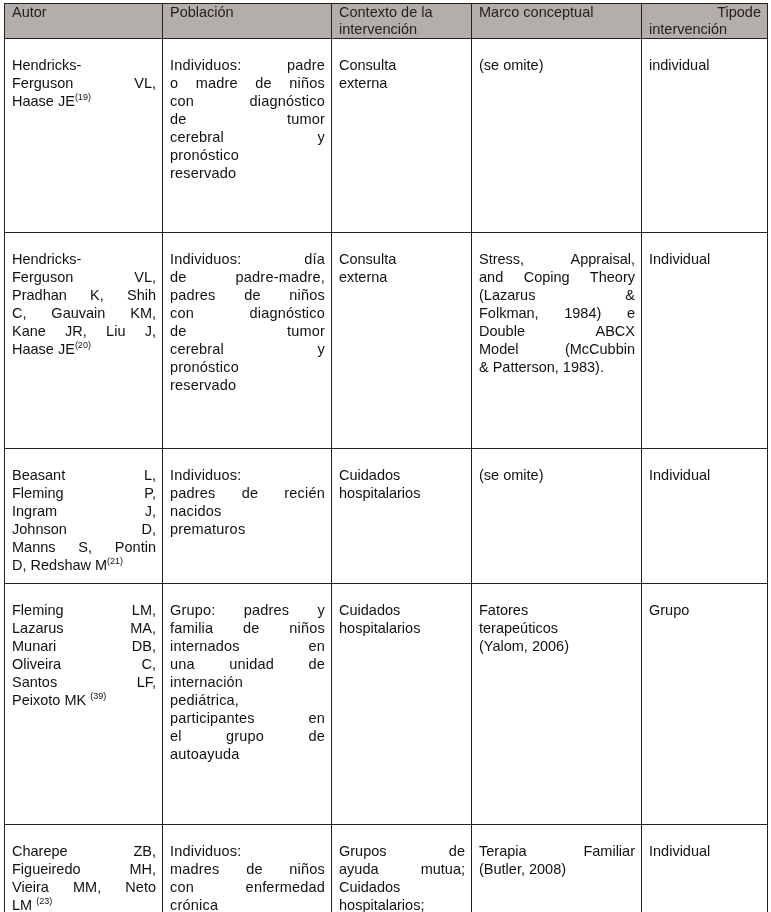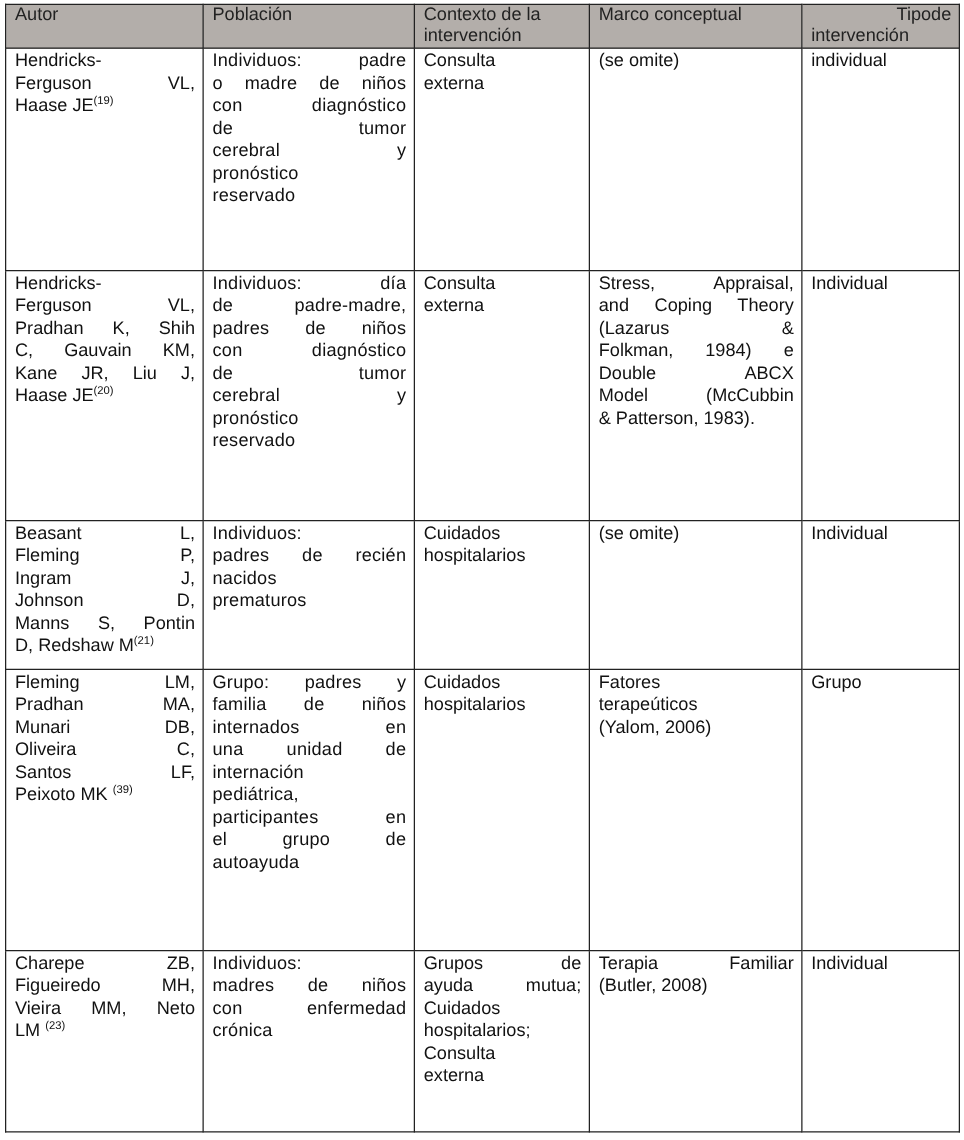--- a/index.html
+++ b/index.html
@@ -13,21 +13,21 @@
     border: 1.5px solid #222;
     vertical-align: top;
     padding: 0 6px 0 7px;
     font-size: 14.5px; line-height: 18px;
     font-weight: normal; text-align: left;
   }
   table.review th {
     background: #b3aeaa; color: #222;
     height: 34px; padding-top: 0; line-height: 17px;
   }
-  table.review td { padding-top: 1px; }
+  table.review td { padding-top: 17px; }
   td.justify, th.justify { text-align: justify; text-align-last: left; }
   td.pop { font-size: 16px; line-height: 22px; letter-spacing: 0.2px; padding-top: 0; }
   sup { font-size: 9px; line-height: 0; vertical-align: 6px; }
   .line { display: block; text-align: justify; text-align-last: justify; }
   .line.last { text-align-last: left; }
   col.c1 { width: 158px; } col.c2 { width: 169px; } col.c3 { width: 140px; }
   col.c4 { width: 170px; } col.c5 { width: 126px; }
   tr.r1 td { height: 176px; }
   tr.r2 td { height: 198px; }
   tr.r3 td { height: 117px; }
@@ -142,21 +142,21 @@
           <span class="line last"><span>hospitalarios</span></span>
         </td>
         <td class="justify">
           <span class="line last"><span>(se omite)</span></span>
         </td>
         <td><span>Individual</span></td>
       </tr>
       <tr class="r4">
         <td class="justify">
           <span class="line"><span>Fleming LM,</span></span>
-          <span class="line"><span>Pradhan MA,</span></span>
+          <span class="line"><span>Lazarus MA,</span></span>
           <span class="line"><span>Munari DB,</span></span>
           <span class="line"><span>Oliveira C,</span></span>
           <span class="line"><span>Santos LF,</span></span>
           <span class="line last"><span>Peixoto MK </span><sup>(39)</sup></span>
         </td>
         <td class="pop justify">
           <span class="line"><span>Grupo: padres y</span></span>
           <span class="line"><span>familia de niños</span></span>
           <span class="line"><span>internados en</span></span>
           <span class="line"><span>una unidad de</span></span>

